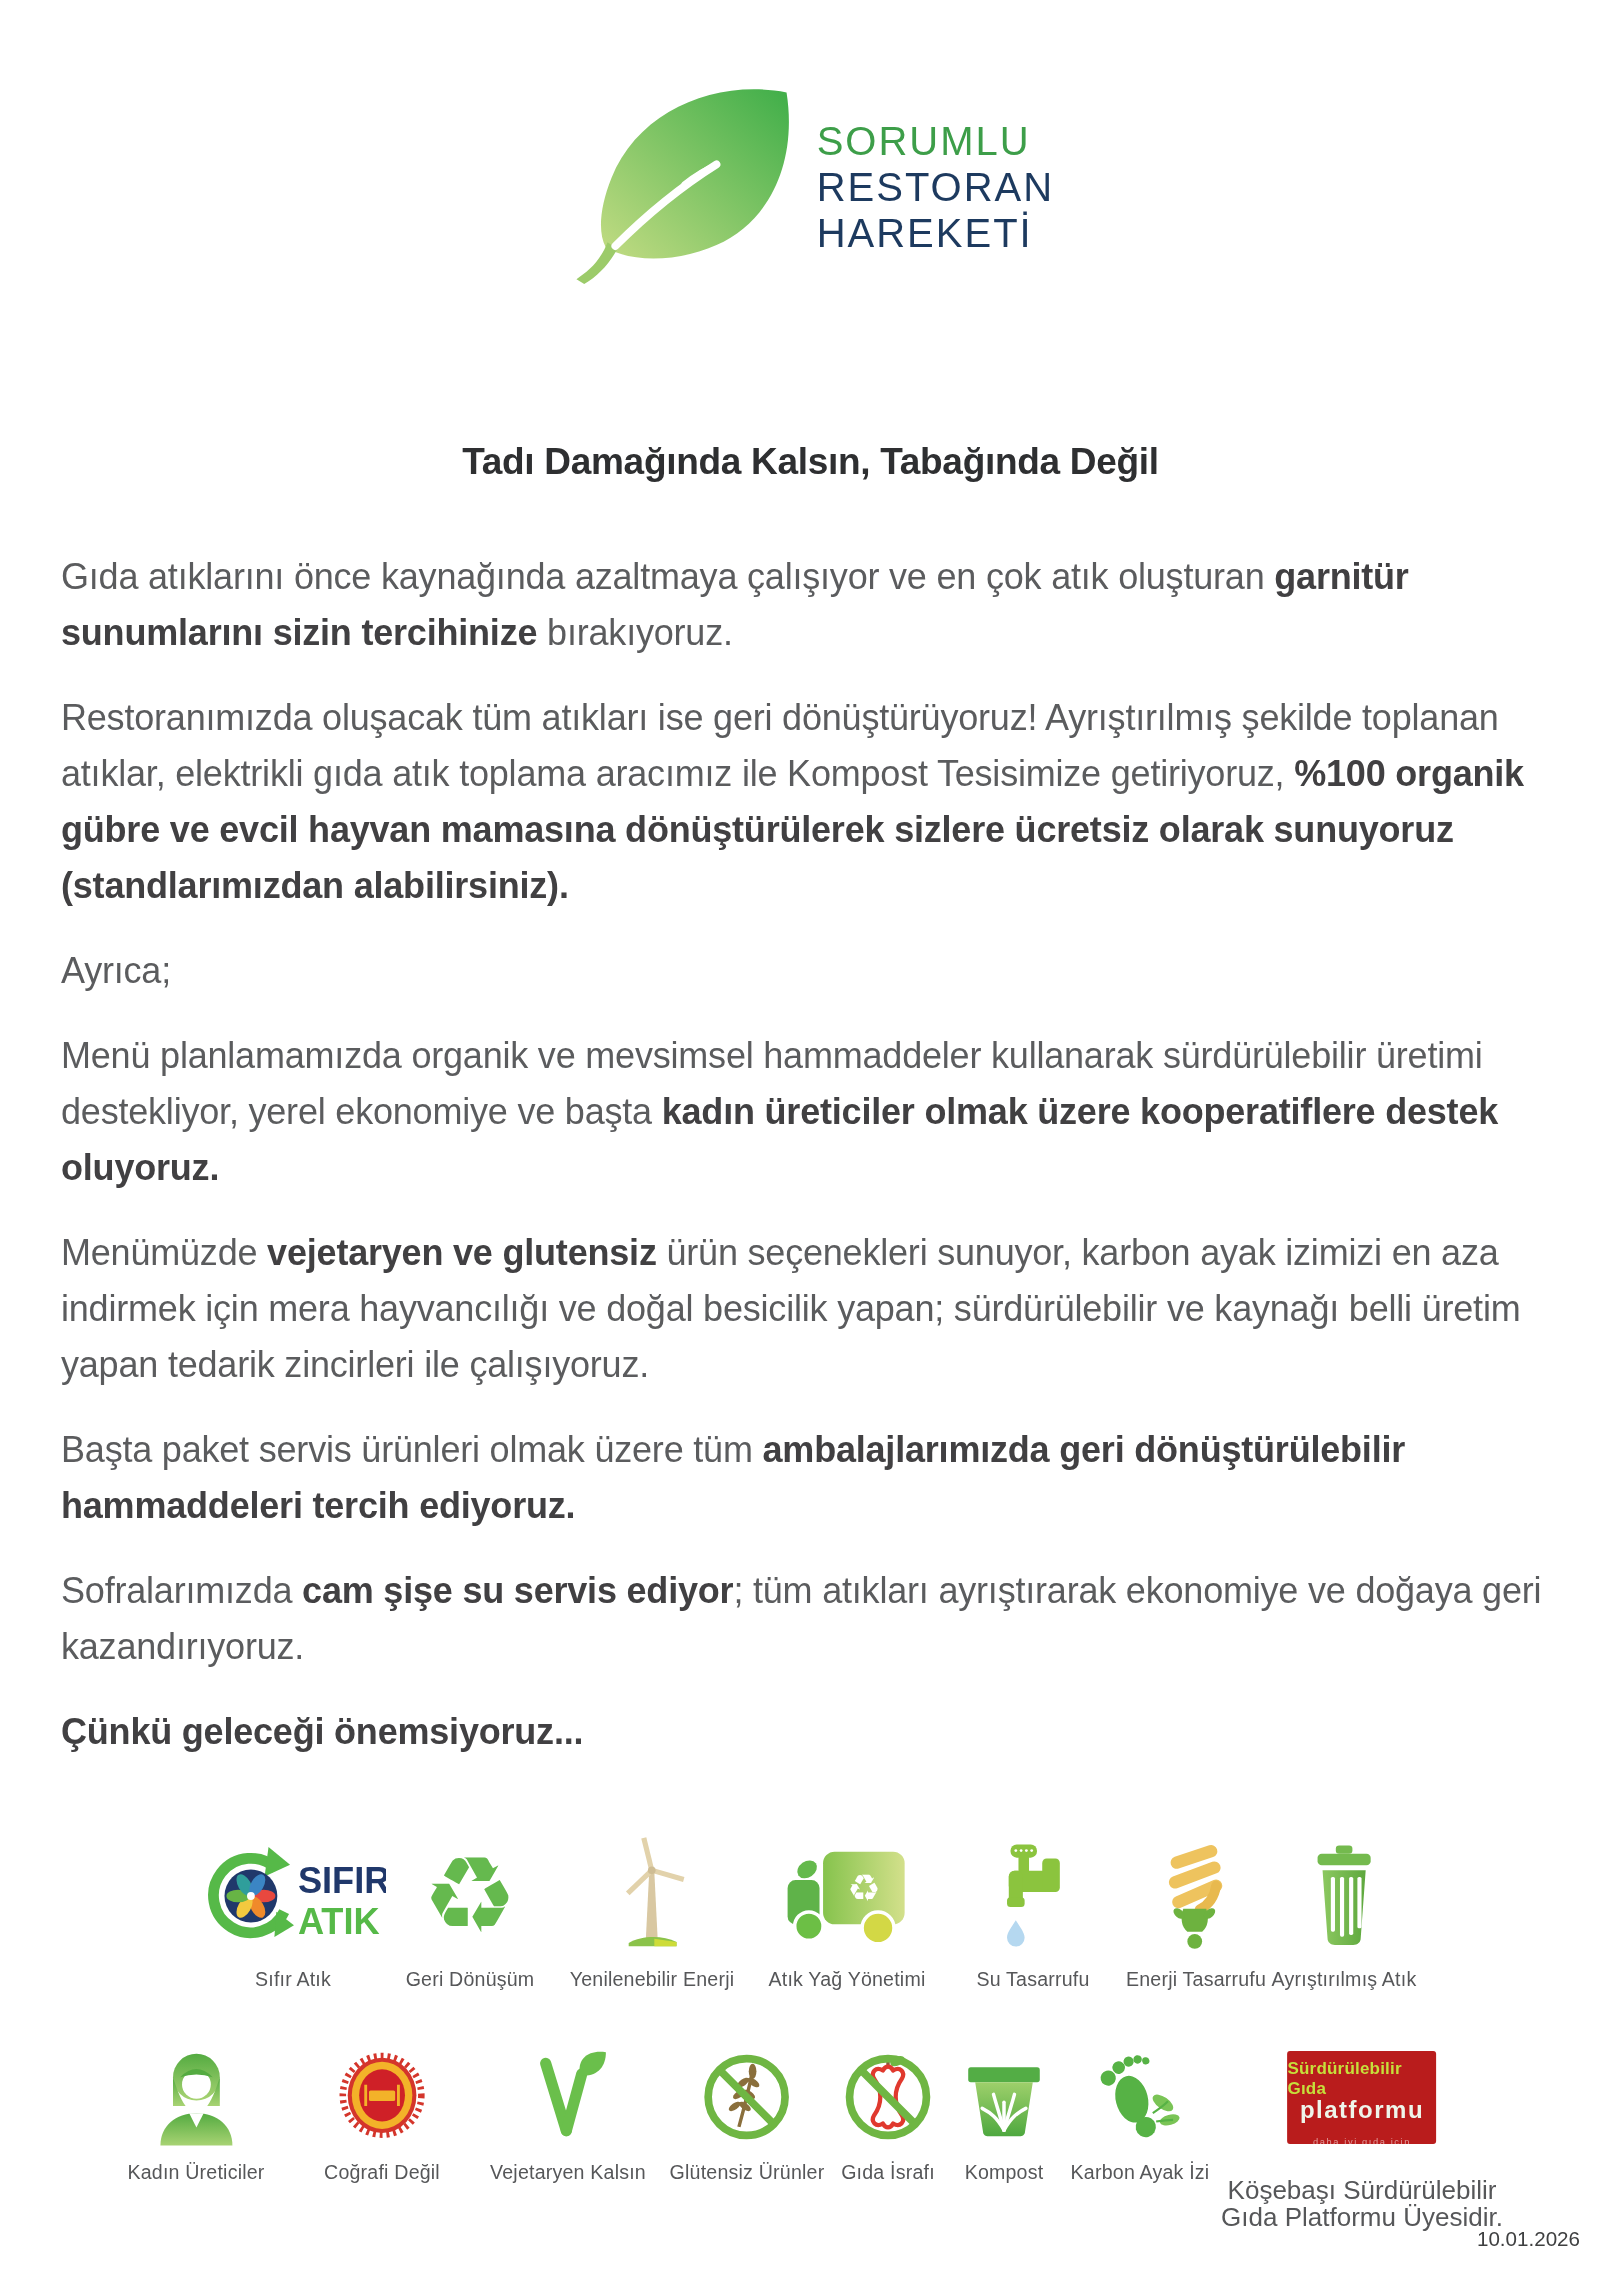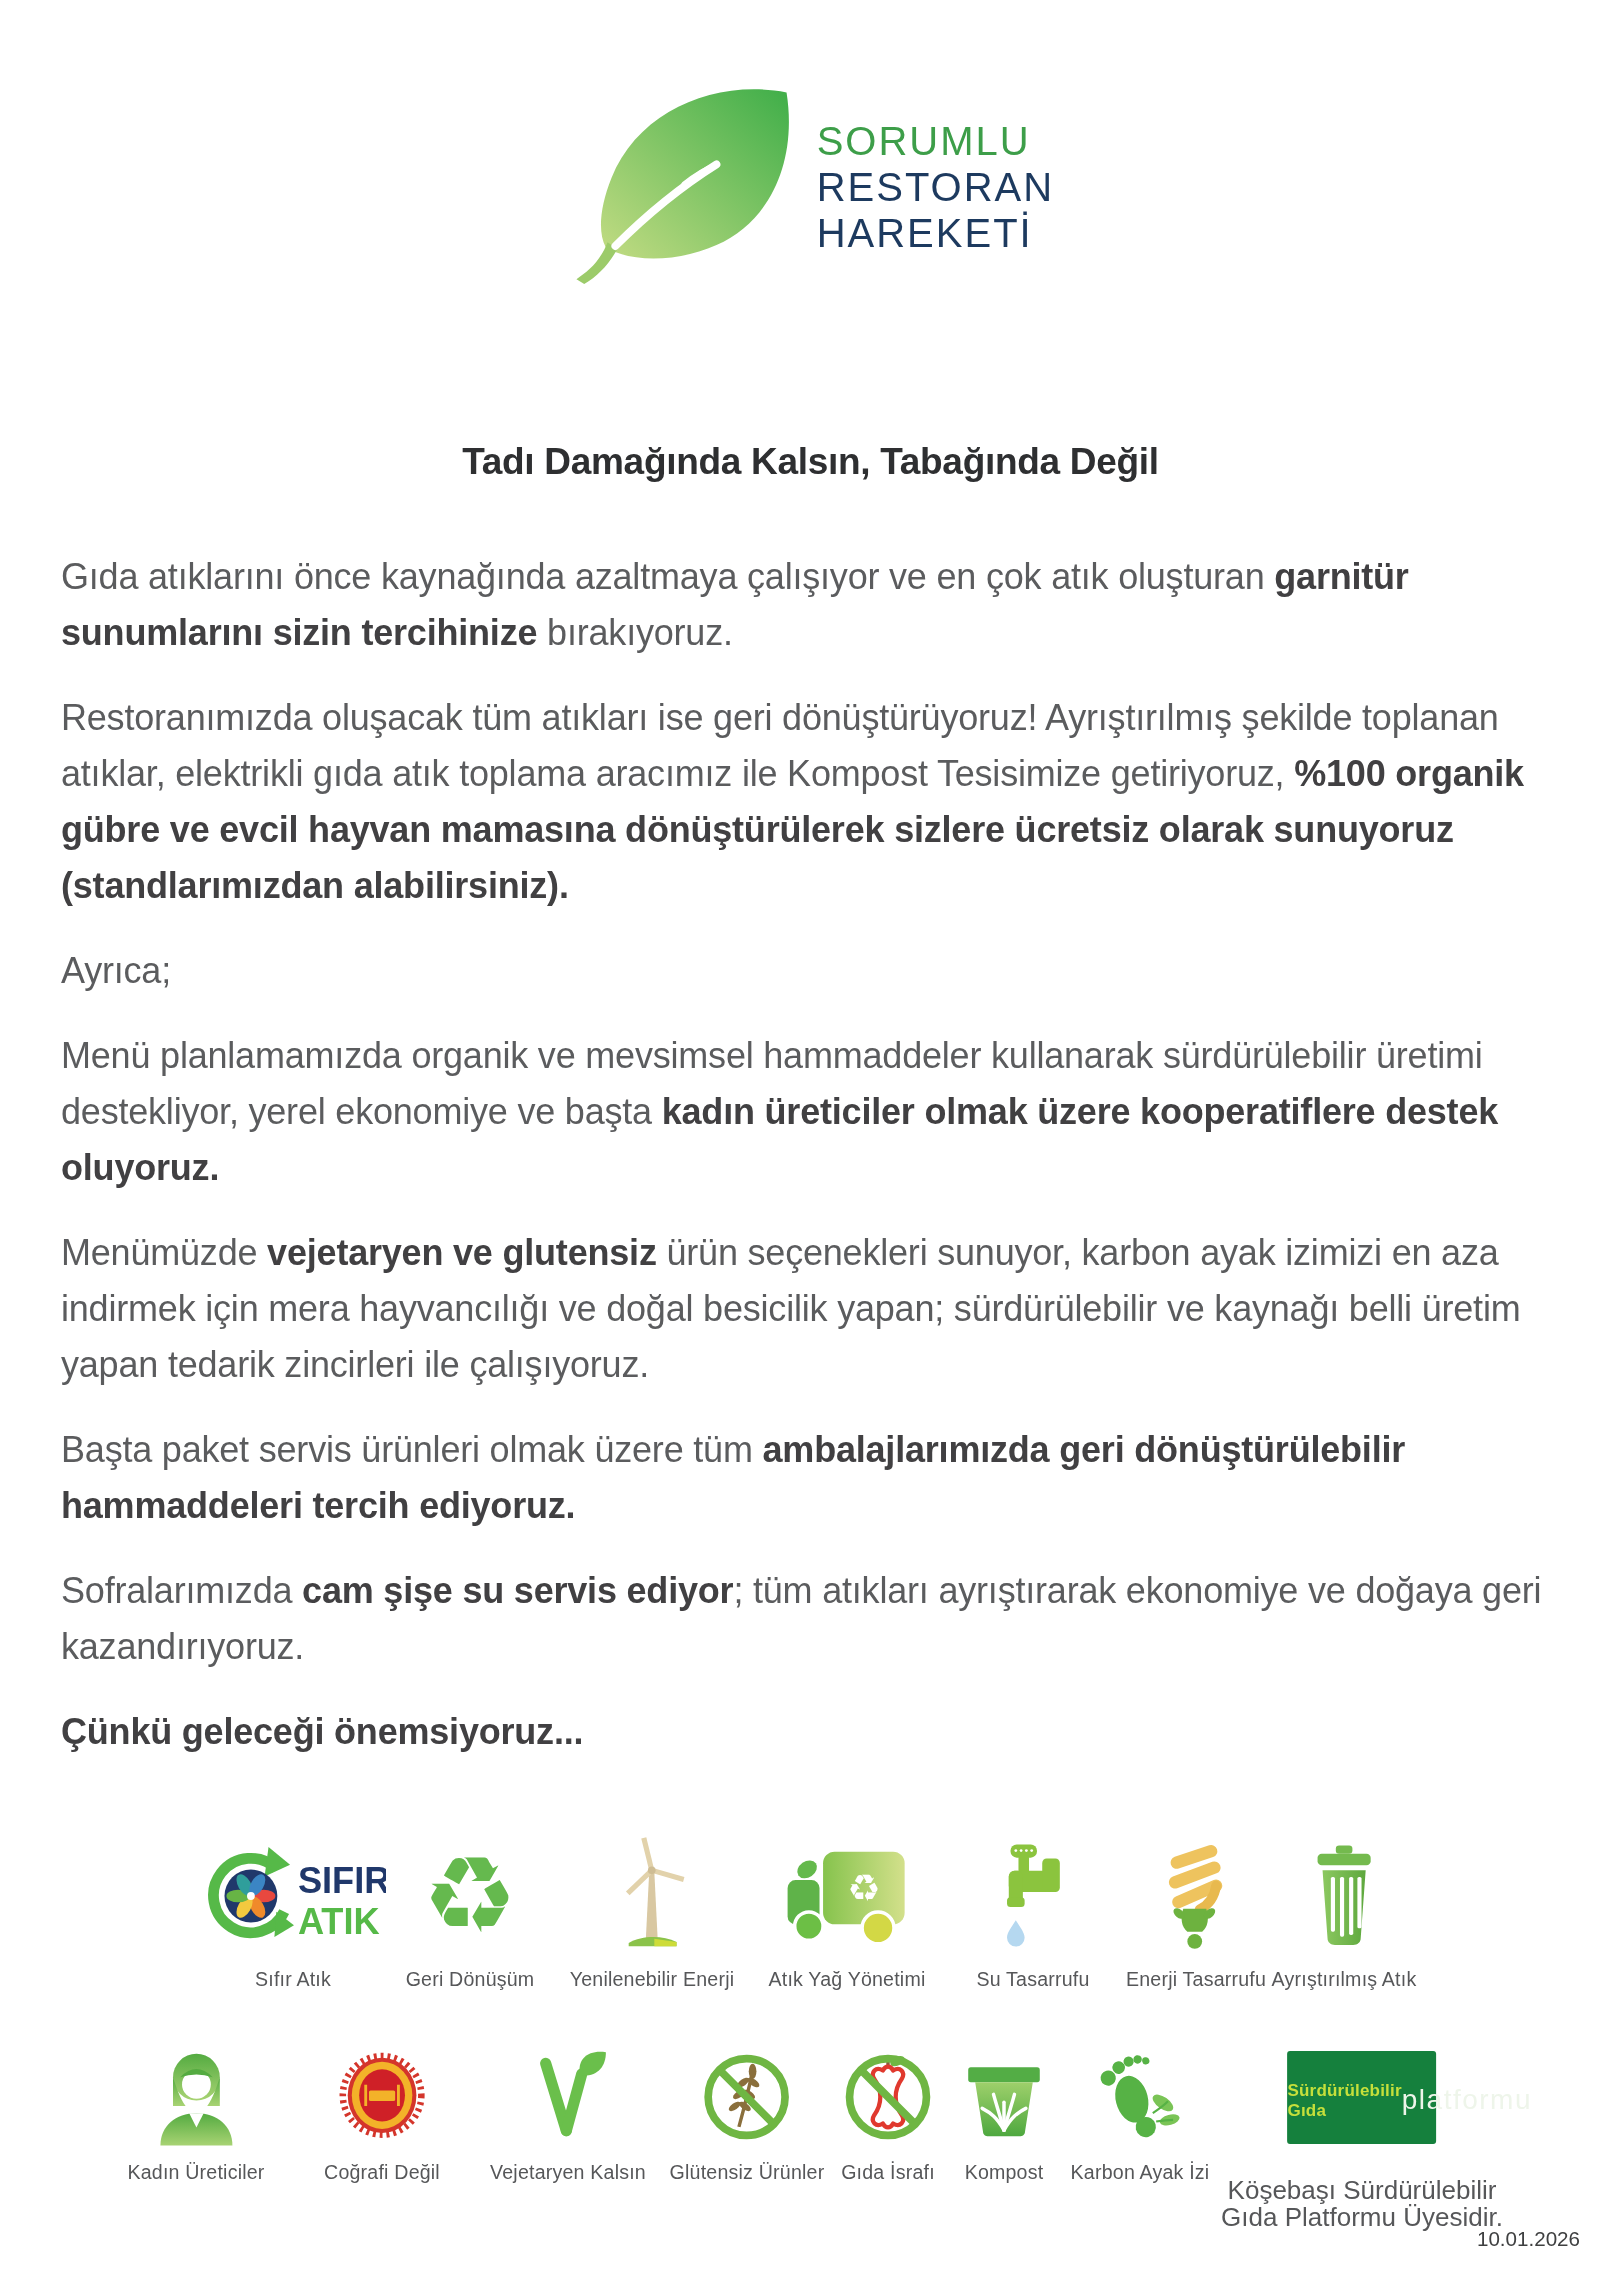--- a/index.html
+++ b/index.html
@@ -32,25 +32,25 @@
   .r2{top:2037px;}
   .ibox{display:flex;align-items:center;justify-content:center;}
   .r1 .ibox{height:137px;}
   .r2 .ibox{height:120px;}
   .ilabel{margin-top:3.9px;font-size:19.6px;color:#565759;white-space:nowrap;
           text-align:center;letter-spacing:0.2px;}
   .recycle-big{font-size:106px;line-height:106px;color:#65b94e;
                font-family:"DejaVu Sans",sans-serif;}
 
   
-  .badge{width:149px;height:93px;background:#15803d;border-radius:2.9px;
-         display:flex;flex-direction:row;align-items:center;
+  .badge{width:149px;height:93px;background:#b91c1c;border-radius:2.9px;
+         display:flex;flex-direction:column;align-items:center;
          justify-content:flex-start;padding-top:8.8px;box-sizing:border-box;}
   .badge-l1{font-size:17px;font-weight:700;color:#c6df3b;letter-spacing:0.2px;}
-  .badge-l2{font-size:28px;font-weight:400;color:#eef5ea;letter-spacing:1.5px;
+  .badge-l2{font-size:24px;font-weight:700;color:#eef5ea;letter-spacing:1.5px;
             margin-top:-2.9px;}
   .badge-l3{font-size:9.3px;color:rgba(255,255,255,.55);margin-top:12.7px;
             letter-spacing:1.6px;}
   .member-label{margin-top:20px;font-size:26px;line-height:27.4px;color:#565759;
                 text-align:center;white-space:nowrap;}
 
   
   .doc-date{position:absolute;top:2227px;right:41px;font-size:20.6px;color:#3f4041;}
 </style>
 </head>

